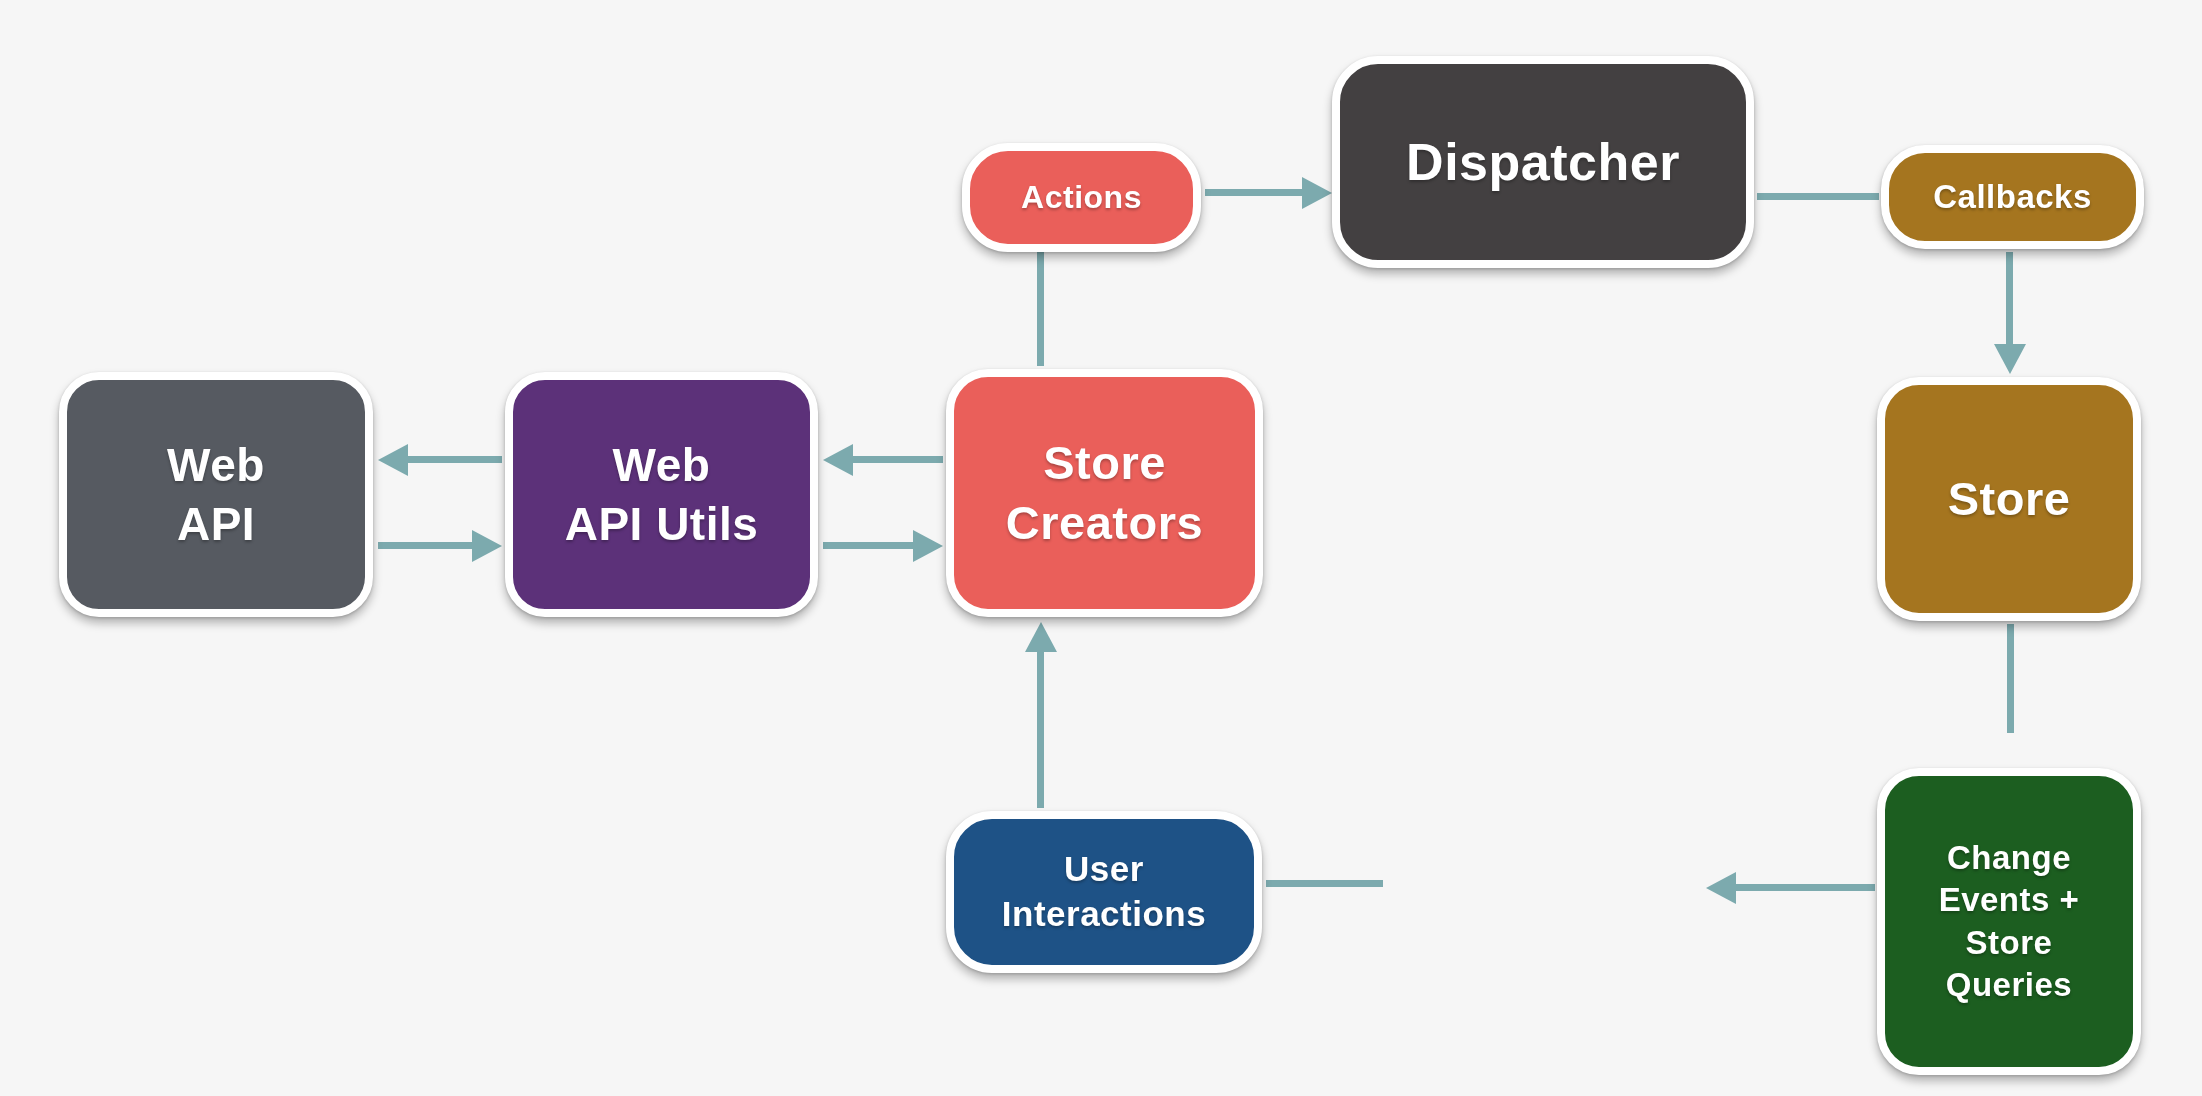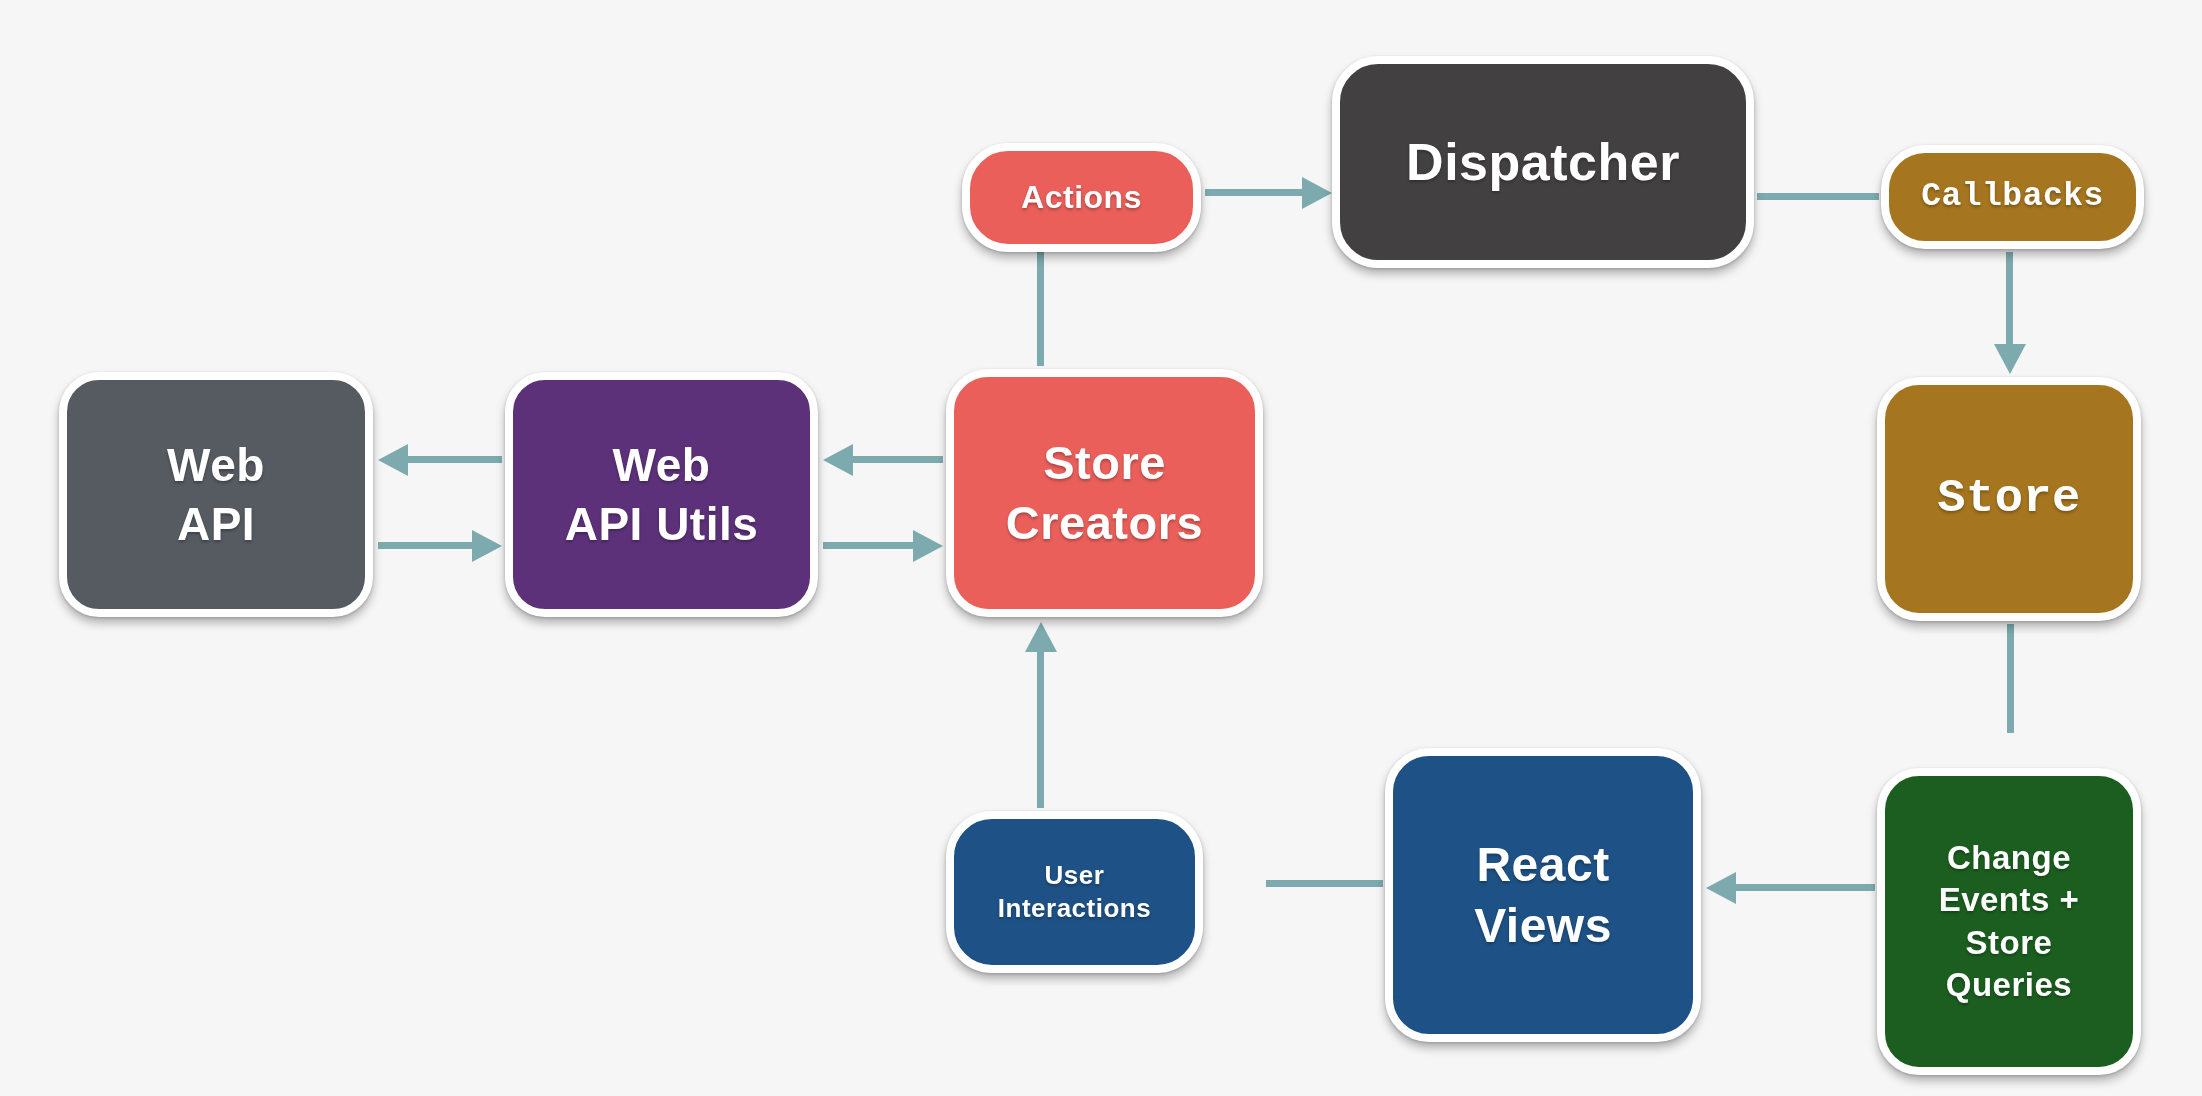--- a/index.html
+++ b/index.html
@@ -23,36 +23,36 @@
     box-shadow: 0 6px 10px rgba(0,0,0,.28), 0 1px 3px rgba(0,0,0,.18);
   }
   .node .label {
     white-space: pre-line;
     line-height:1.28;
     text-shadow: 0 2px 3px rgba(0,0,0,.28);
     letter-spacing:.5px;
   }
   .fill-salmon  { background: var(--salmon);  }
   .fill-charcoal{ background: var(--charcoal);}
-  .fill-gold    { background: var(--gold); font-family: Liberation Mono, monospace;    }
+  .fill-gold    { background: var(--gold);    }
   .fill-green   { background: var(--green);   }
   .fill-blue    { background: var(--blue);    }
   .fill-purple  { background: var(--purple);  }
   .fill-slate   { background: var(--slate);   }
 
   #n-web-api           { left:59px;   top:372px; width:314px; height:245px; border-radius:40px; font-size:46px; }
   #n-web-api-utils     { left:505px;  top:372px; width:313px; height:245px; border-radius:40px; font-size:46px; }
   #n-action-creators   { left:946px;  top:369px; width:317px; height:248px; border-radius:42px; font-size:47px; }
   #n-actions           { left:962px;  top:143px; width:239px; height:109px; border-radius:46px; font-size:32px; }
   #n-dispatcher        { left:1332px; top:56px;  width:422px; height:212px; border-radius:46px; font-size:52px;align-items:center; }
   #n-callbacks         { left:1881px; top:145px; width:263px; height:104px; border-radius:44px; font-size:33px; }
   #n-store             { left:1877px; top:377px; width:264px; height:244px; border-radius:42px; font-size:47px; }
   #n-change-events     { left:1877px; top:768px; width:264px; height:307px; border-radius:42px; font-size:33px; }
   #n-react-views       { left:1385px; top:748px; width:316px; height:294px; border-radius:44px; font-size:48px; }
-  #n-user-interactions { left:946px;  top:811px; width:257px; height:162px; border-radius:46px; font-size:26px; }
+  #n-user-interactions { left:946px;  top:811px; width:316px; height:162px; border-radius:46px; font-size:35px; }
 
   
   .edge { position:absolute; }
   .edge .line { position:absolute; background: var(--arrow); }
   .edge .head { position:absolute; width:0; height:0; }
 
   .edge.h        { height:32px; }
   .edge.h .line  { top:12px; height:7px; left:0; right:0; }
   .edge.h.has-left  .line { left:27px; }
   .edge.h.has-right .line { right:27px; }
@@ -158,22 +158,18 @@
   </div>
   <div class="node fill-gold" id="n-store">
     <span class="label">Store</span>
   </div>
   <div class="node fill-green" id="n-change-events">
     <span class="label">Change
 Events +
 Store
 Queries</span>
   </div>
-  <div class="node fill-blue" id="n-react-views">
-    <span class="label">React
-Views</span>
-  </div>
   <div class="node fill-blue" id="n-user-interactions">
     <span class="label">User
 Interactions</span>
   </div>
 
 </div>
 
 </body></html>

